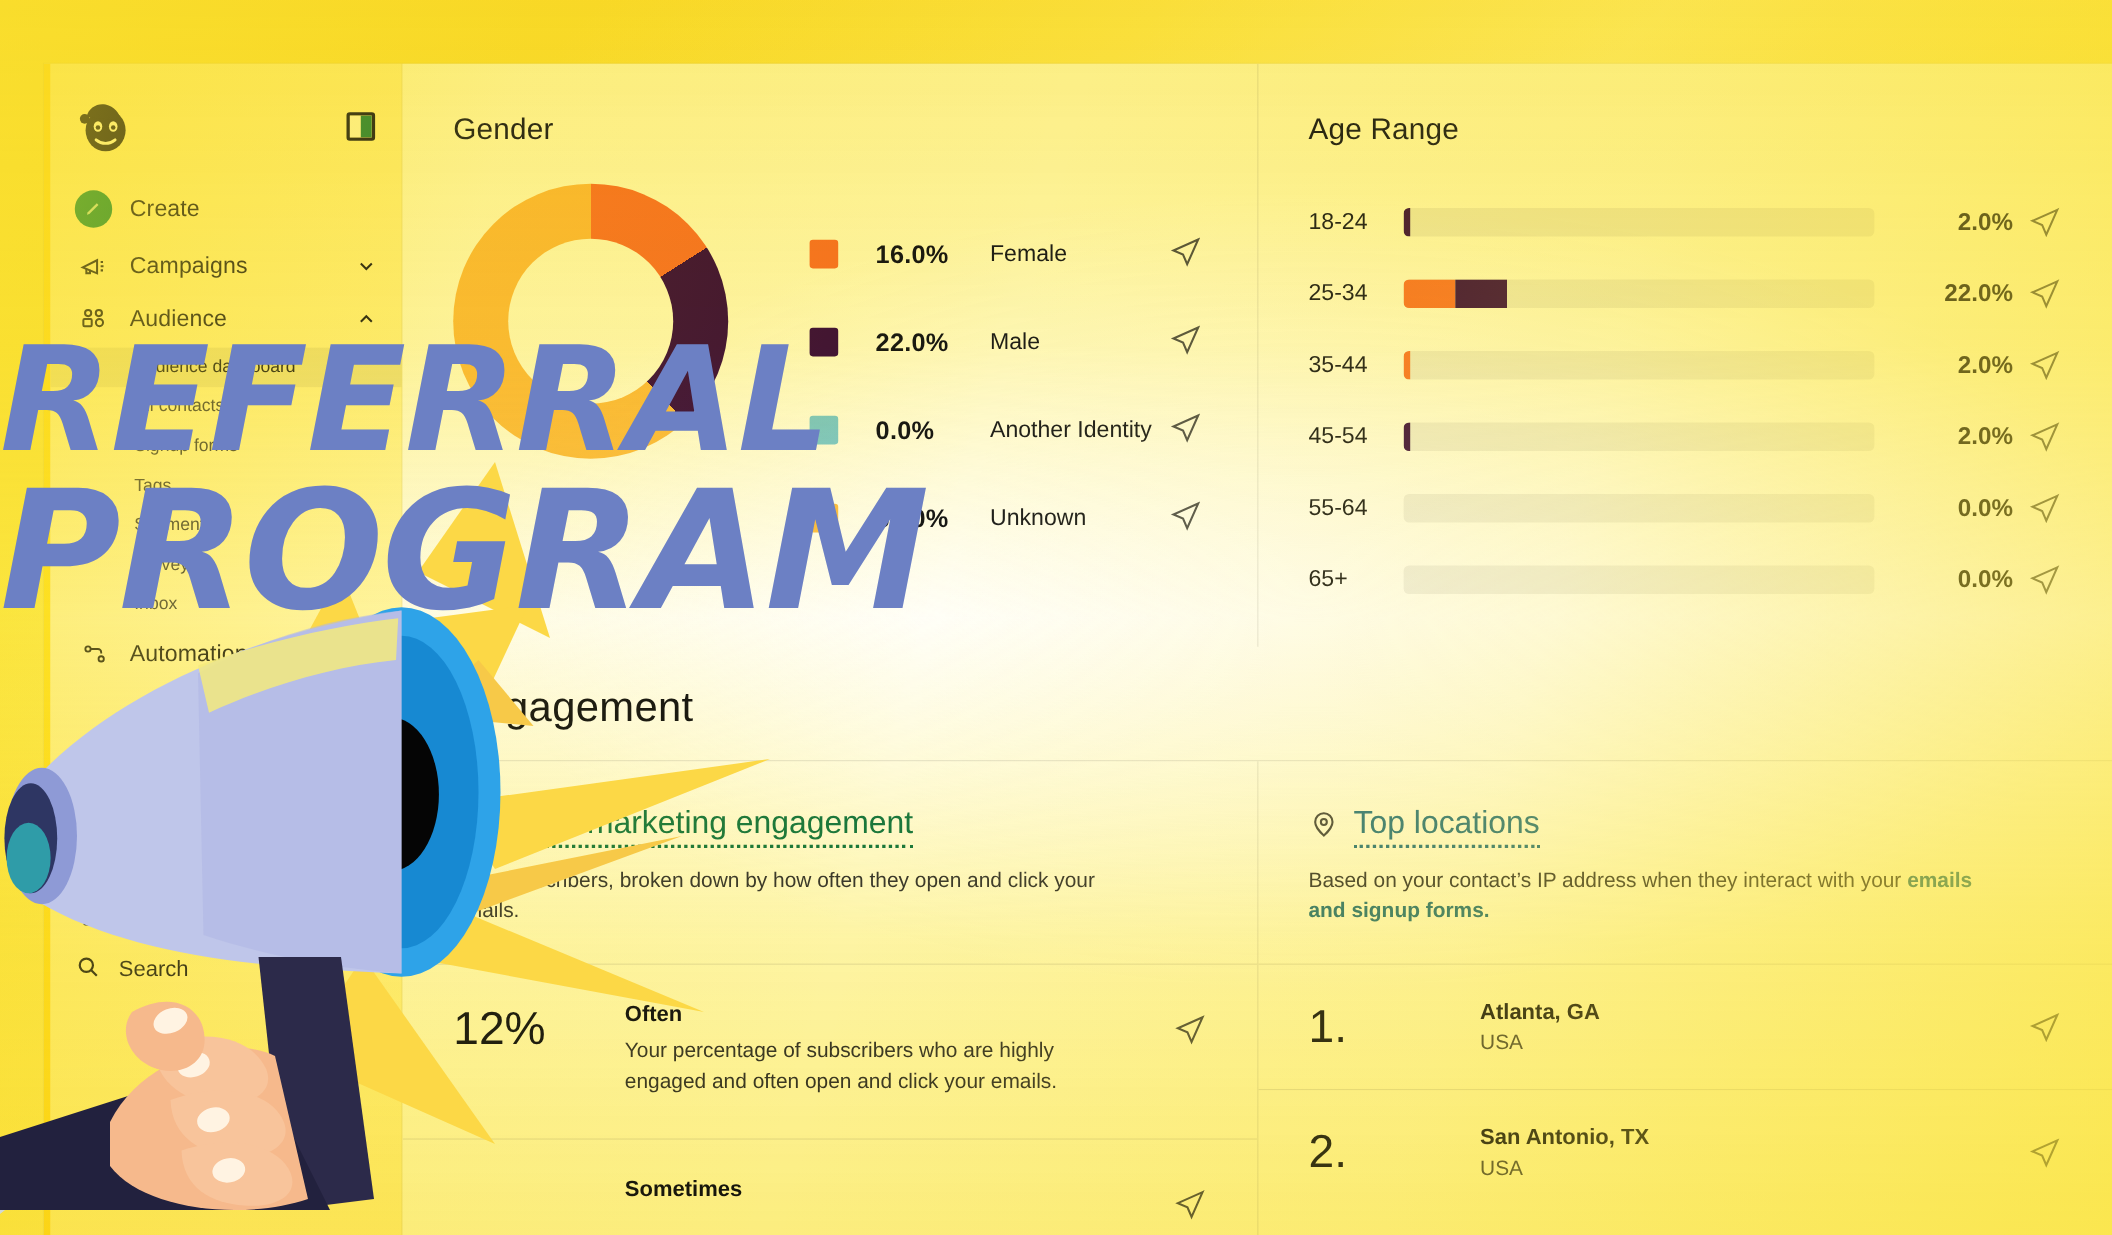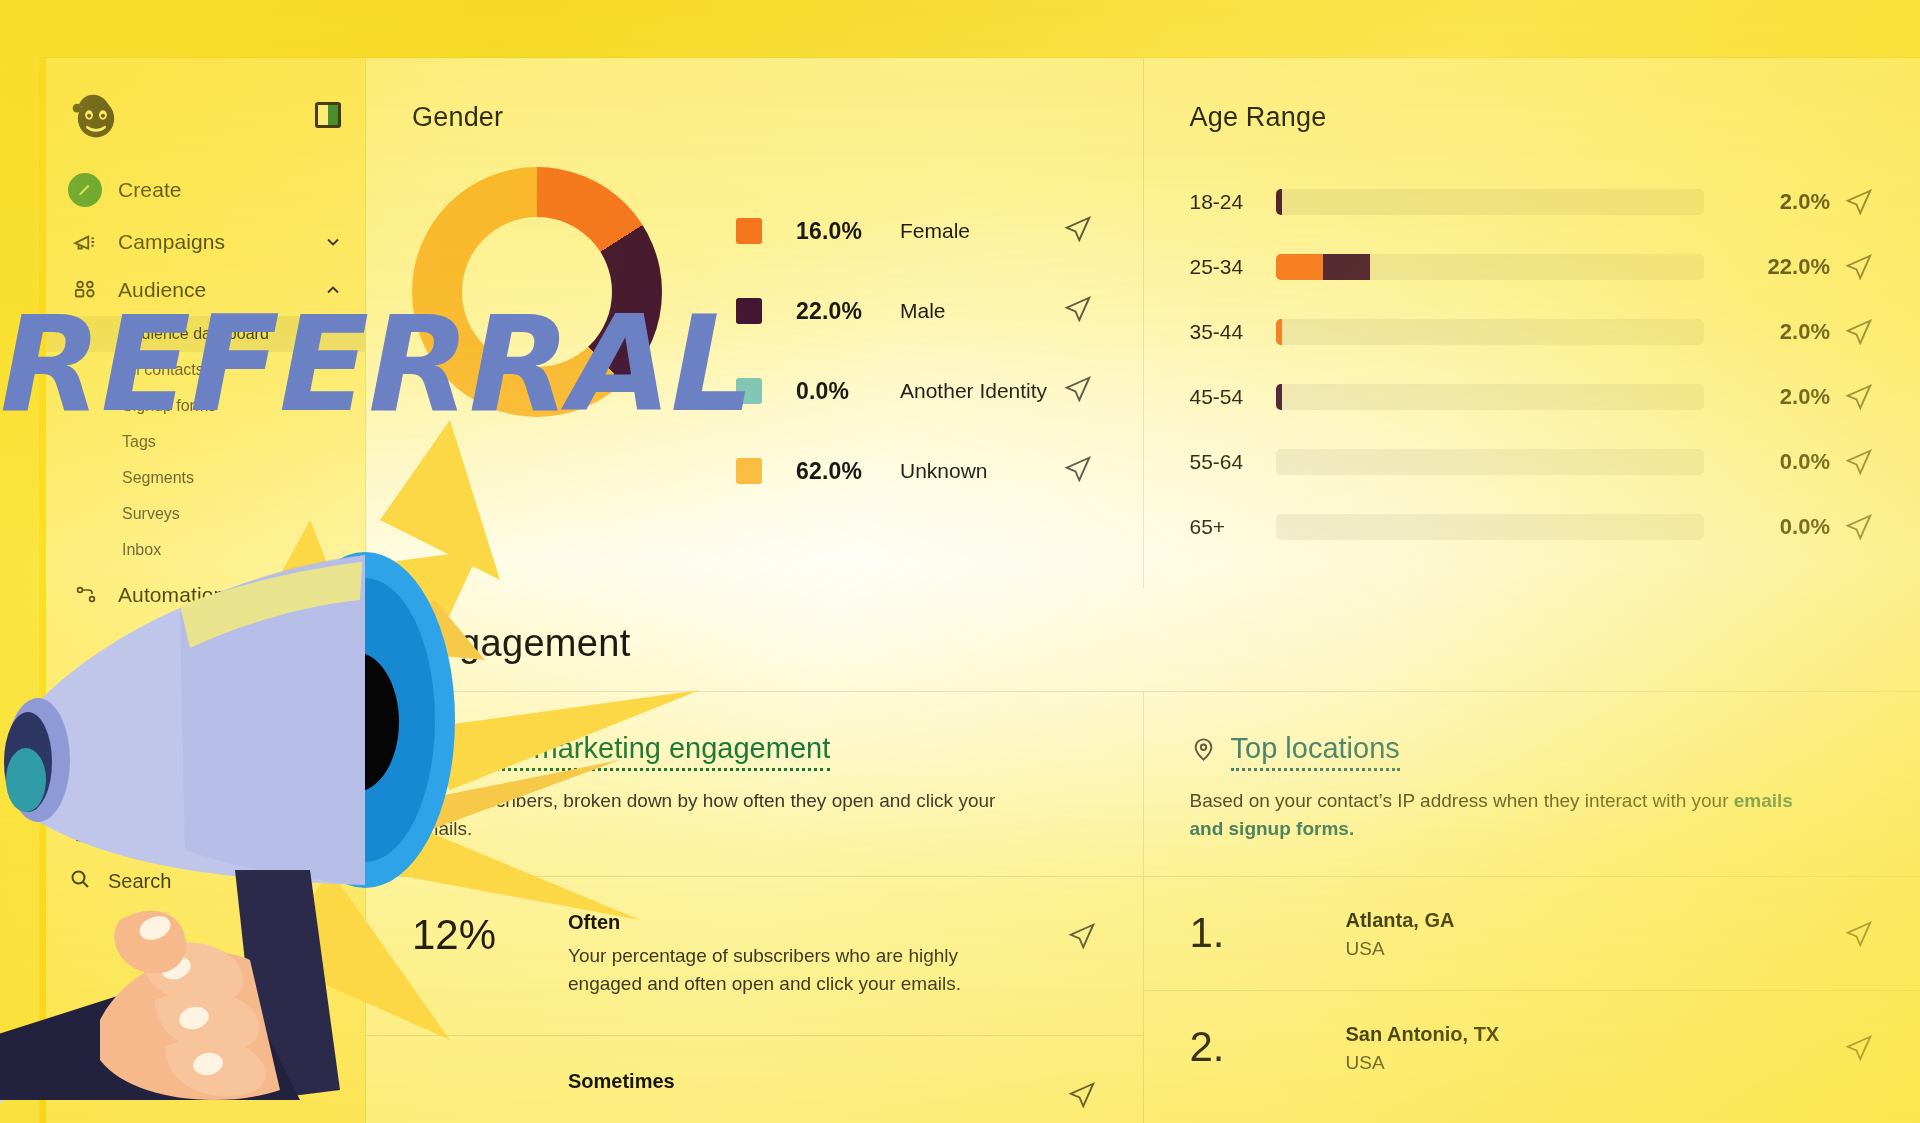--- a/index.html
+++ b/index.html
@@ -589,15 +589,16 @@
     <path d="M140 520 C 175 500, 205 514, 206 544 C 207 568, 182 580, 158 570 C 136 560, 128 536, 140 520 Z" fill="#F6B98C"></path>
     <ellipse cx="175" cy="528" rx="16" ry="11" fill="#FFF3E2" transform="rotate(-22 175 528)"></ellipse>
   </svg>
 
   <svg style="position:absolute;left:0;bottom:0;width:420px;height:260px;z-index:50;pointer-events:none" viewBox="0 0 420 260">
     <path d="M-10 240 C 70 170, 180 150, 300 160" stroke="#C9D6F2" stroke-width="14" fill="none" opacity=".85"></path>
   </svg>
 
   <div class="overlay-text">
     <span>REFERRAL</span>
+    <span class="l2">PROGRAM</span>
   </div>
 
 </div>
 
 </body></html>

